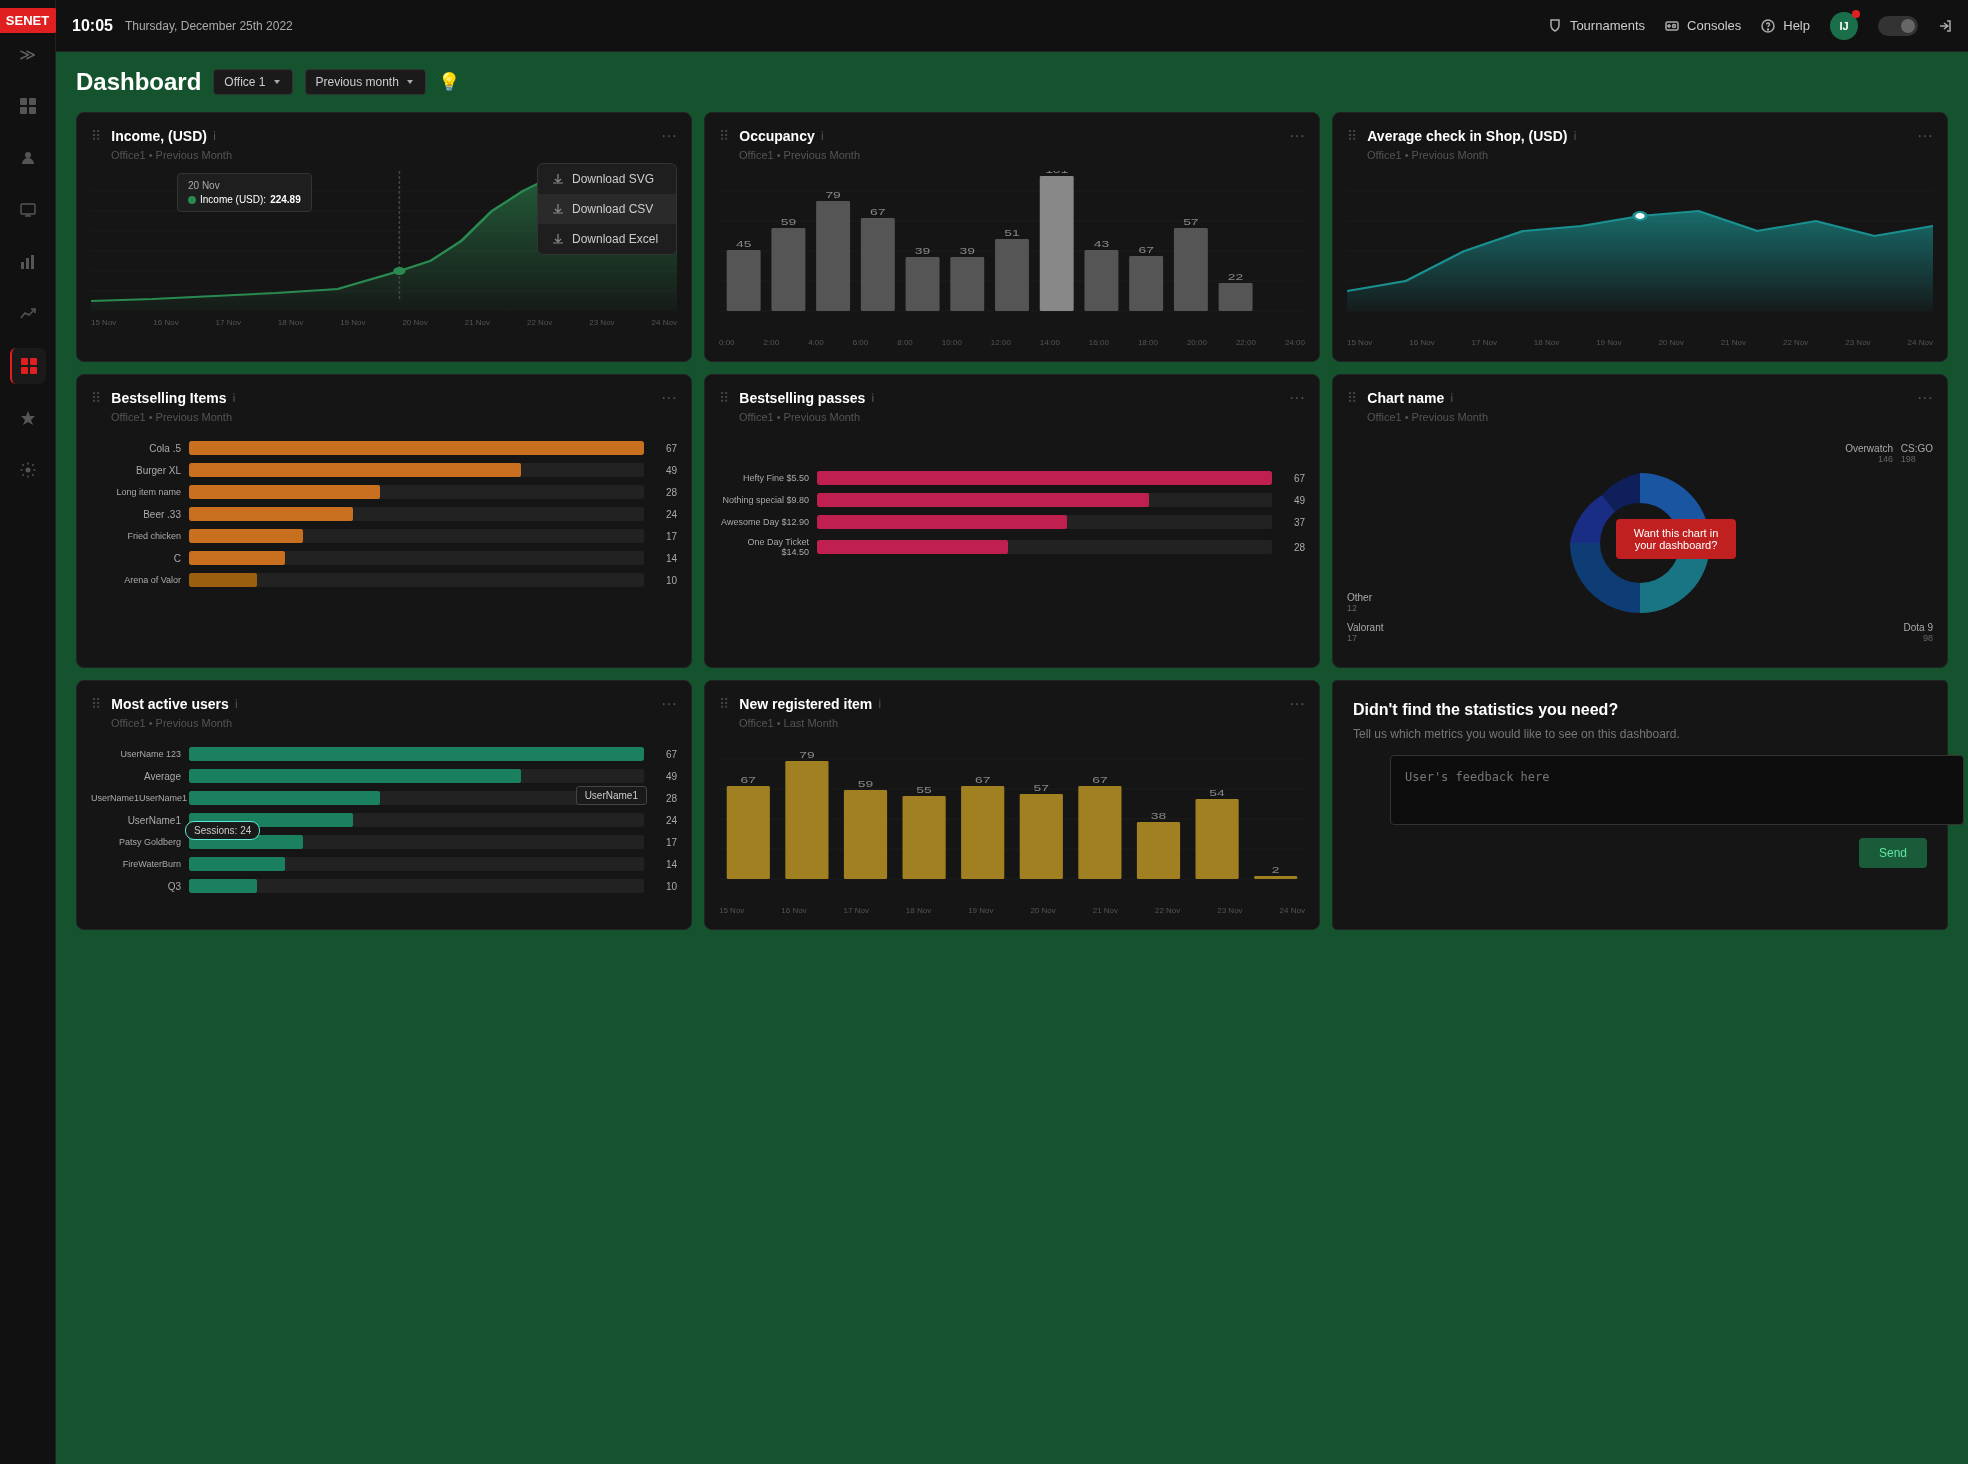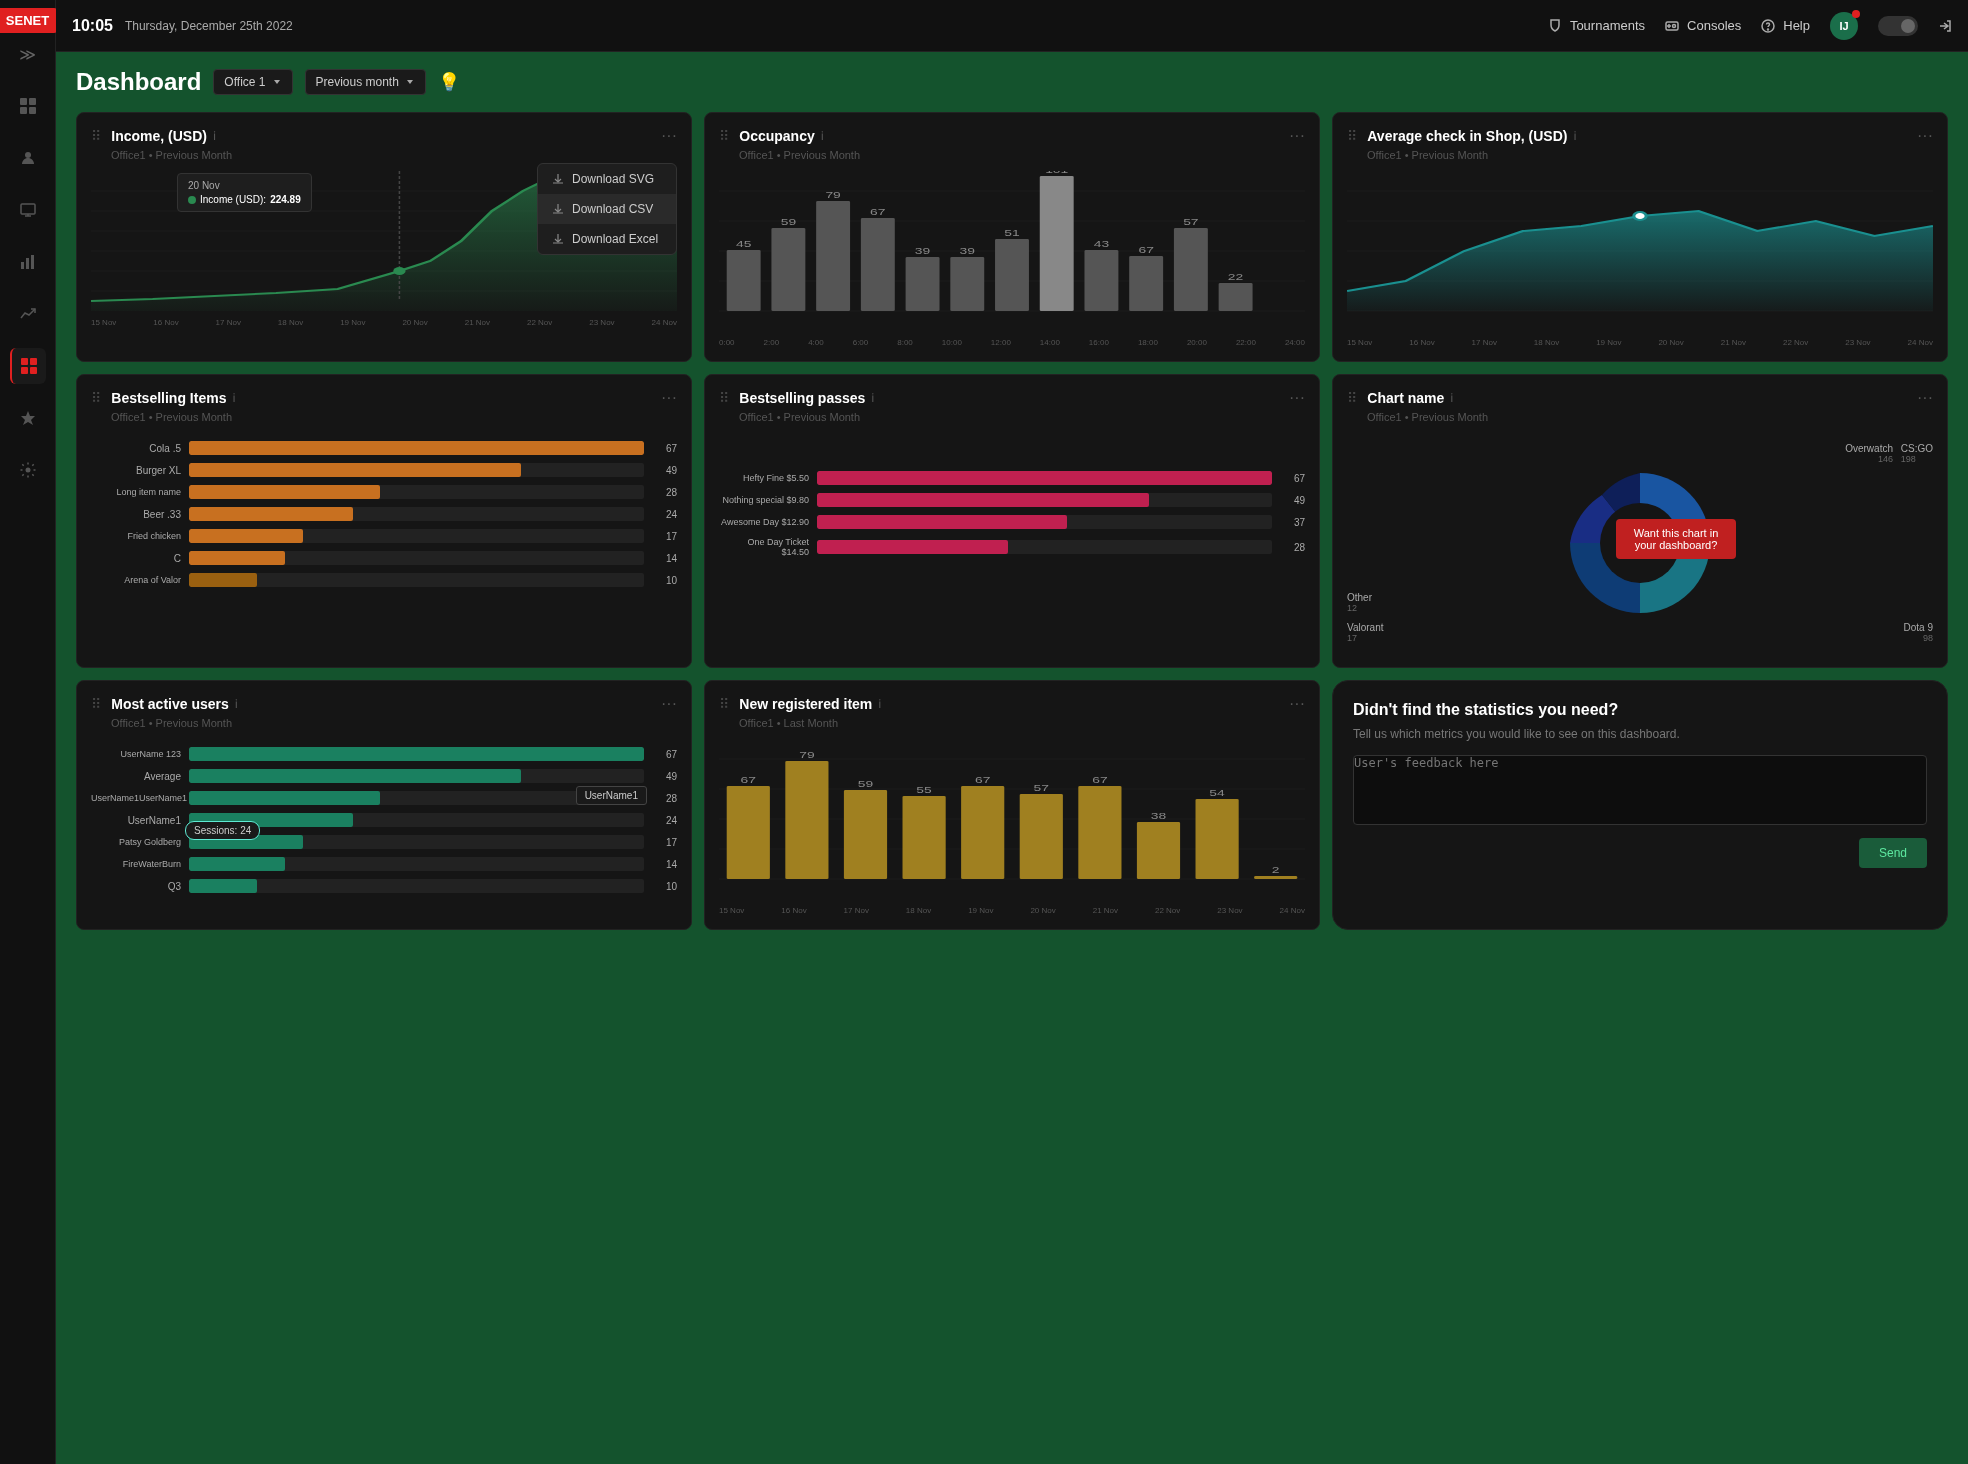--- a/index.html
+++ b/index.html
@@ -333,46 +333,47 @@
       padding: 8px 12px;
       font-size: 11px;
       text-align: center;
       z-index: 60;
       cursor: pointer;
     }
 
     
     .feedback-widget {
       background: #151515;
-      border-radius: 16px;
+      border-radius: 5px;
       padding: 20px;
       border: 1px solid #222;
     }
     .feedback-title {
       font-size: 16px;
       font-weight: 600;
       color: #fff;
       margin-bottom: 8px;
     }
     .feedback-subtitle {
       font-size: 12px;
       color: #777;
       margin-bottom: 14px;
     }
     .feedback-textarea {
       width: 100%;
       background: #0d0d0d;
       border: 1px solid #333;
       border-radius: 4px;
       color: #888;
-      padding: 0;
+      padding: 14px;
       font-size: 12px;
       resize: none;
       height: 70px;
       outline: none;
+      margin-left: 37px;
     }
     .send-btn {
       background: #1a5c3a;
       color: #5de8a0;
       border: none;
       border-radius: 4px;
       padding: 8px 20px;
       font-size: 12px;
       cursor: pointer;
       margin-top: 10px;

